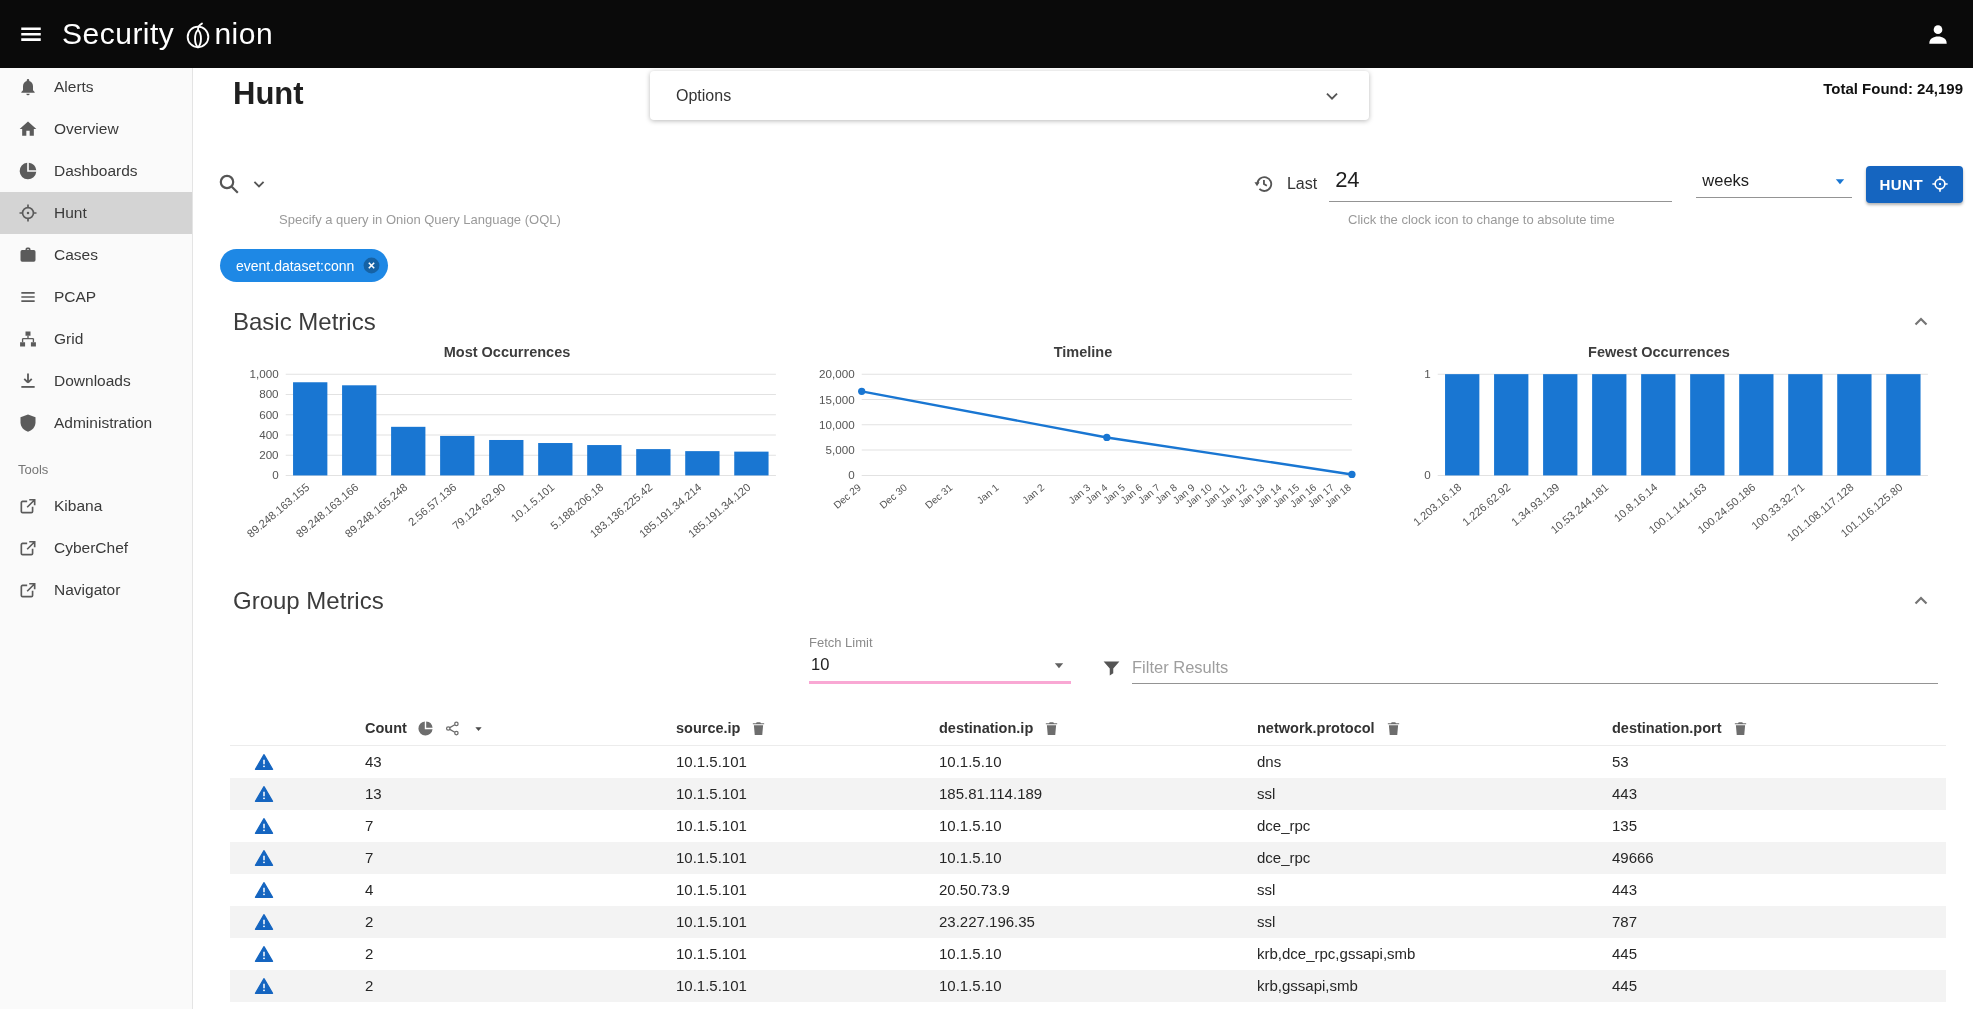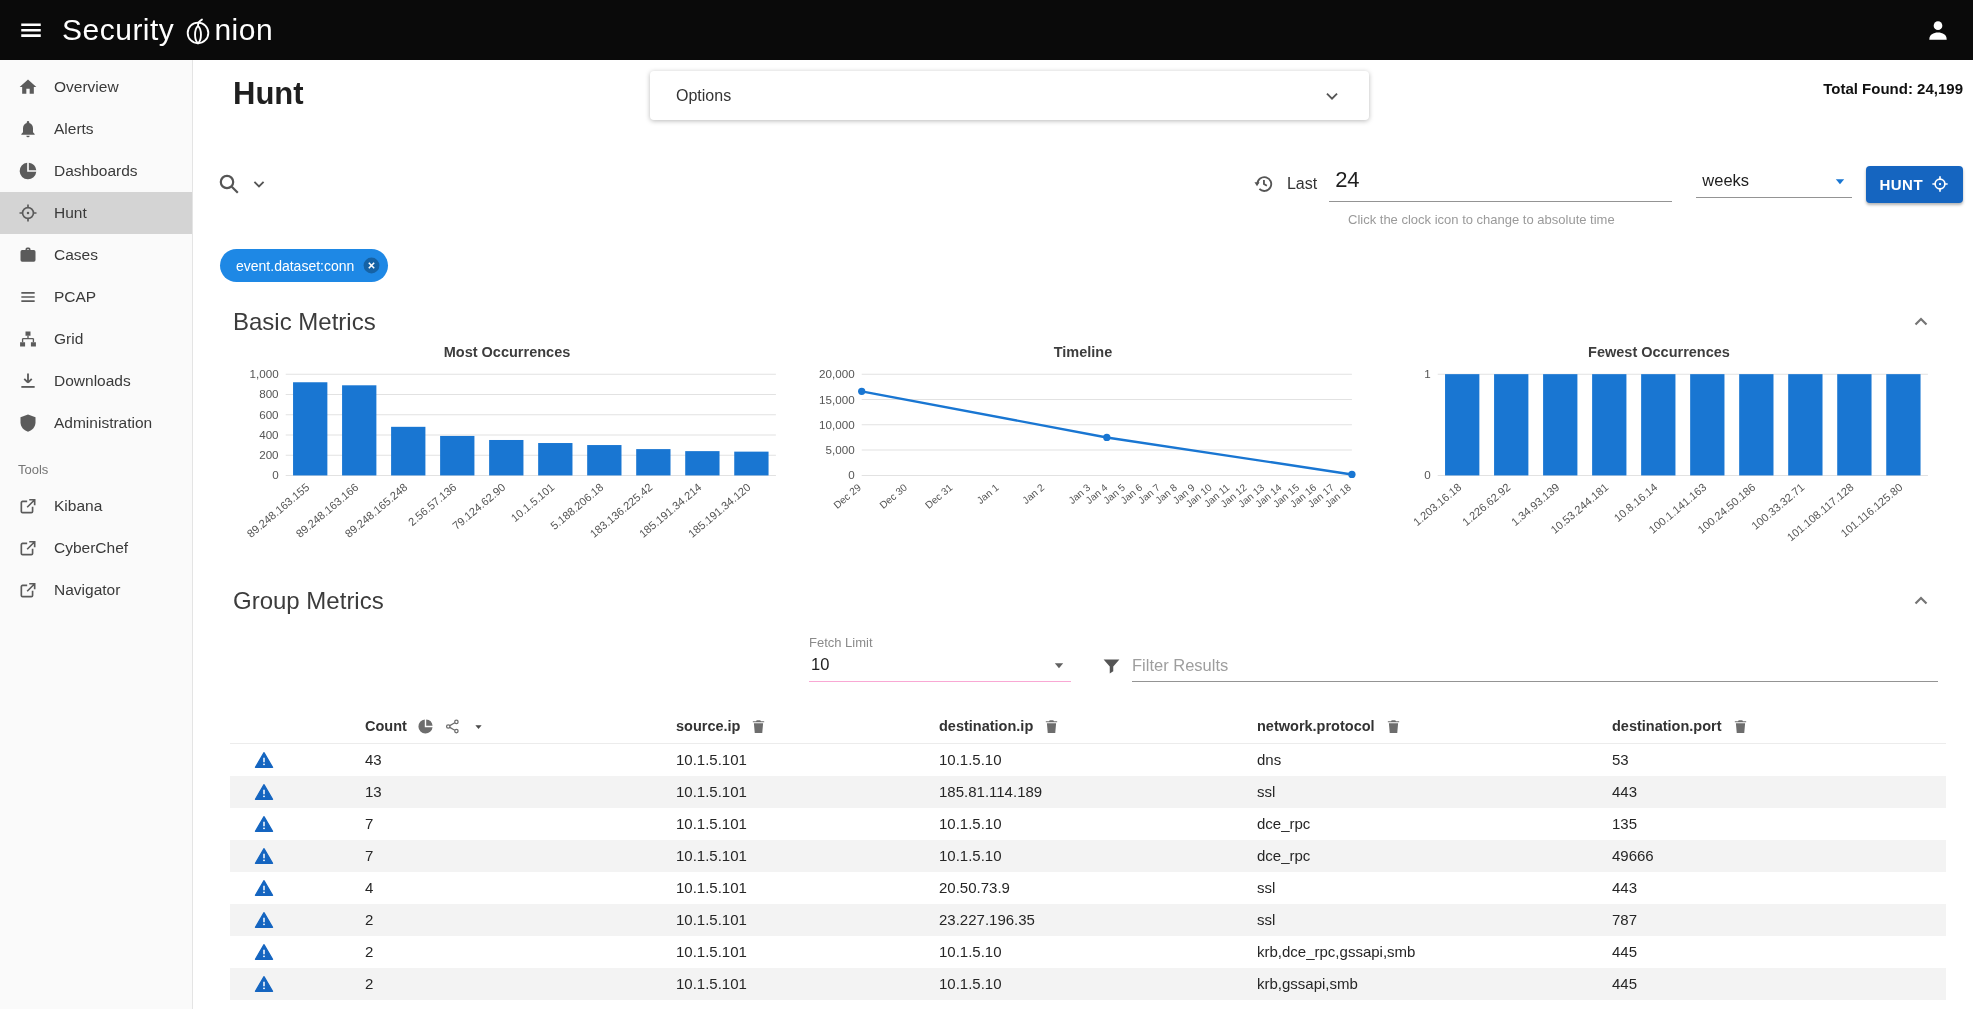--- a/index.html
+++ b/index.html
@@ -1,20 +1,20 @@
 <!DOCTYPE html>
 <html><head>
 <meta charset="utf-8">
 <style>
   * { box-sizing:border-box; margin:0; padding:0; }
   html,body { width:1973px; height:1009px; }
   body { font-family:"Liberation Sans", sans-serif; background:#fff; overflow:hidden; position:relative; }
 
   
-  .topbar { position:absolute; top:0; left:0; width:1973px; height:60px; background:#0a0a0a; display:flex; align-items:center; z-index:20; }
+  .topbar { position:absolute; top:0; left:0; width:1973px; height:68px; background:#0a0a0a; display:flex; align-items:center; z-index:20; }
   .hamburger-btn { width:62px; height:58px; display:flex; align-items:center; justify-content:center; cursor:pointer; }
   .logo { display:flex; align-items:center; color:#fff; font-size:30px; letter-spacing:.5px; }
   .logo .onion { margin:2px 1px 0 9px; display:inline-flex; }
   .user-btn { margin-left:auto; margin-right:22px; cursor:pointer; display:inline-flex; }
 
   
   .sidebar { position:absolute; top:58px; left:0; width:193px; height:951px; background:#fafafa; border-right:1px solid #e4e4e4; padding-top:8px; }
   .side-item { height:42px; display:flex; align-items:center; gap:16px; padding-left:18px; font-size:15.5px; color:#3a3a3a; cursor:pointer; white-space:nowrap; }
   .side-item.selected { background:#d4d4d4; }
   .side-item .ic { width:20px; height:20px; color:#5b5b5b; flex:none; display:inline-flex; }
@@ -65,21 +65,21 @@
   .collapse-btn { width:24px; height:24px; color:#757575; display:inline-flex; cursor:pointer; }
 
   .charts-row { display:flex; gap:24px; padding:8px 38px 0 38px; }
   .chart { flex:1; min-width:0; }
   .chart-title { text-align:center; font-weight:bold; font-size:14.5px; color:#3d3d3d; margin-bottom:2px; }
   .chart-body svg { display:block; width:100%; }
 
   .gm-controls { margin:20px 35px 0 616px; display:flex; align-items:flex-end; gap:30px; }
   .fetch-limit { width:262px; cursor:pointer; }
   .fetch-label { font-size:13px; color:#8a8a8a; }
-  .fetch-value-row { display:flex; align-items:center; border-bottom:1px solid #f9a8d4; padding:5px 2px 6px 2px; }
+  .fetch-value-row { display:flex; align-items:center; border-bottom:3px solid #f9a8d4; padding:5px 2px 6px 2px; }
   .fetch-value { font-size:16.5px; color:#1e1e1e; }
   .fetch-value-row .caret { margin-left:auto; width:20px; height:20px; color:#616161; display:inline-flex; }
   .filter-wrap { flex:1; display:flex; align-items:center; gap:10px; }
   .funnel-ic { width:21px; height:21px; color:#555; display:inline-flex; }
   .filter-input { flex:1; border:none; outline:none; background:transparent; border-bottom:1px solid #949494;
       font-family:"Liberation Sans",sans-serif; font-size:16.5px; color:#1e1e1e; padding:6px 0; }
   .filter-input::placeholder { color:#9e9e9e; }
 
   .results-table { margin:28px 27px 0 37px; }
   .thead, .trow { display:grid; grid-template-columns:100px 311px 263px 318px 355px 1fr; align-items:center; }
@@ -118,32 +118,32 @@
         <path d="M4 20.5c0-4.2 3.8-6.2 8-6.2s8 2 8 6.2v.5H4z"></path>
       </svg>
   </div>
 </div>
 
 <div class="sidebar">
   <div>
       <div class="side-item">
         <span class="ic">
           <svg viewBox="0 0 24 24" width="100%" height="100%" fill="currentColor">
+            <path d="M12 22a2 2 0 0 0 2-2h-4a2 2 0 0 0 2 2zm6-6v-5c0-3.07-1.63-5.64-4.5-6.32V4a1.5 1.5 0 0 0-3 0v.68C7.64 5.36 6 7.92 6 11v5l-2 2v1h16v-1z"></path>
+          </svg>
+        </span>
+        <span>Alerts</span>
+      </div>
+      <div class="side-item">
+        <span class="ic">
+          <svg viewBox="0 0 24 24" width="100%" height="100%" fill="currentColor">
             <path d="M10 20v-6h4v6h5v-8h3L12 3 2 12h3v8z"></path>
           </svg>
         </span>
         <span>Overview</span>
-      </div>
-      <div class="side-item">
-        <span class="ic">
-          <svg viewBox="0 0 24 24" width="100%" height="100%" fill="currentColor">
-            <path d="M12 22a2 2 0 0 0 2-2h-4a2 2 0 0 0 2 2zm6-6v-5c0-3.07-1.63-5.64-4.5-6.32V4a1.5 1.5 0 0 0-3 0v.68C7.64 5.36 6 7.92 6 11v5l-2 2v1h16v-1z"></path>
-          </svg>
-        </span>
-        <span>Alerts</span>
       </div>
       <div class="side-item">
         <span class="ic">
           <svg viewBox="0 0 24 24" width="100%" height="100%" fill="currentColor">
             <path d="M11 2.05V13h10.95A10 10 0 1 1 11 2.05z"></path>
             <path d="M13 2.05V11h8.95A10 10 0 0 0 13 2.05z"></path>
           </svg>
         </span>
         <span>Dashboards</span>
       </div>
@@ -255,20 +255,21 @@
               <circle cx="10" cy="10" r="6.2"></circle>
               <path d="m14.8 14.8 6 6"></path>
             </svg>
         </span>
         <span class="ic qchev">
           <svg viewBox="0 0 24 24" width="100%" height="100%" fill="none" stroke="currentColor" stroke-width="2.2">
               <path d="m6.5 9.5 5.5 5.5 5.5-5.5"></path>
             </svg>
         </span>
       </div>
+      <div class="hint">Specify a query in Onion Query Language (OQL)</div>
     </div>
     <div class="q-right">
       <div class="q-line">
         <span class="history-ic">
           <svg viewBox="0 0 24 24" width="100%" height="100%" fill="none" stroke="currentColor" stroke-width="2">
               <path d="M4.8 12a7.6 7.6 0 1 1 2.2 5.4"></path>
               <path d="M12 7.5V12l3.2 1.9"></path>
               <path fill="currentColor" stroke="none" d="M1.6 10.2h5.6L4.4 14.6z"></path>
             </svg>
         </span>

